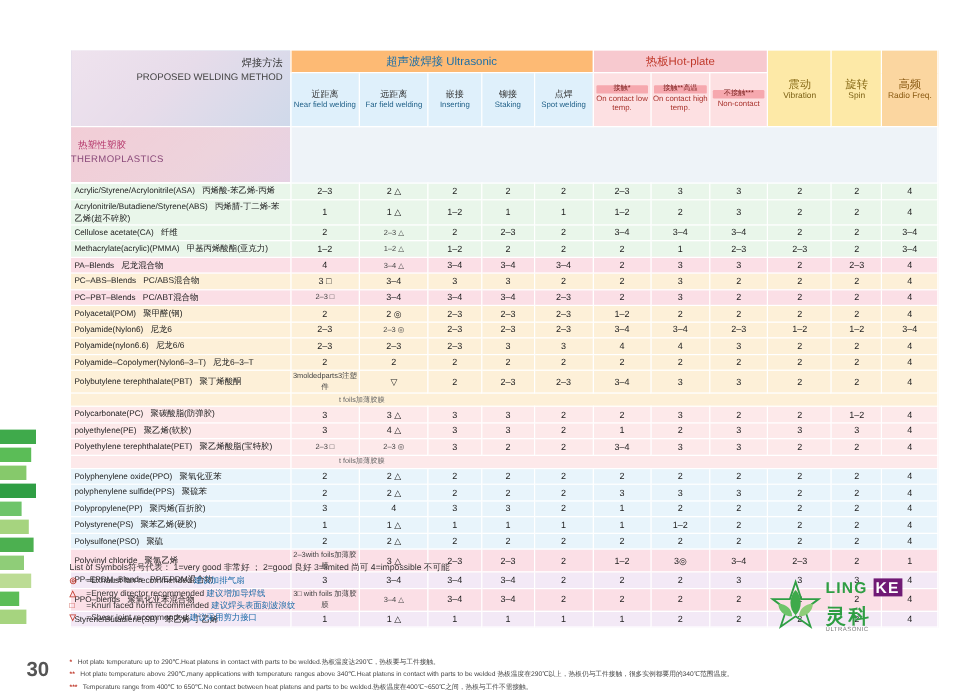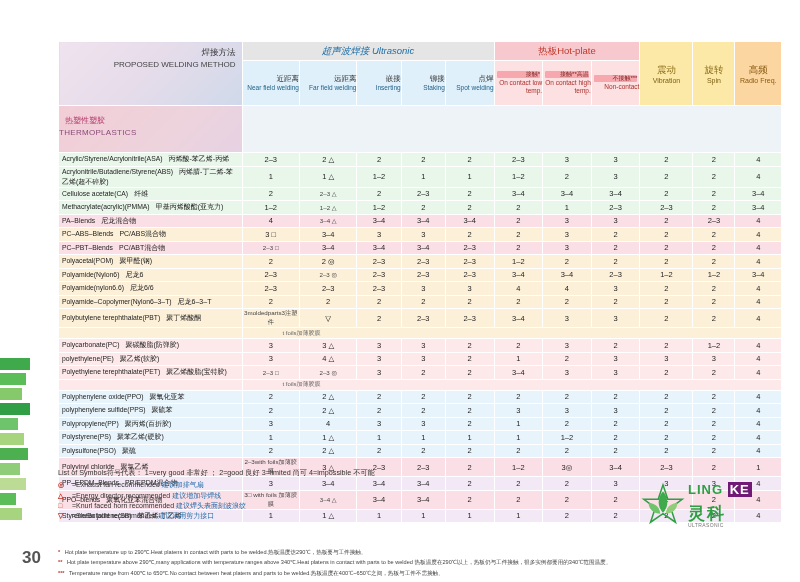--- a/index.html
+++ b/index.html
@@ -30,27 +30,27 @@
   .hdr-method .cn{position:absolute;right:6px;top:5px;font-size:8.5px;color:#333;}
   .hdr-method .en{position:absolute;right:6px;top:18px;font-size:8px;color:#444;}
   .hdr-thermo{
     background:linear-gradient(135deg,#f2cdd6 0%,#edd3dc 60%,#e6d2e4 100%);
     height:46px;position:relative;
   }
   .hdr-thermo .cn{position:absolute;left:6px;top:9px;font-size:8px;color:#b5396c;}
   .hdr-thermo .en{position:absolute;left:0;top:22px;font-size:8px;color:#8a4a7a;letter-spacing:.3px;}
 
   .grp{height:18px;text-align:center;font-size:9.5px;}
-  .grp-ultra{background:#e5e5e5;color:#1b6fa8;font-style:italic;}
+  .grp-ultra{background:#fdba74;color:#1b6fa8;}
   .grp-hot{background:#f7c9cf;color:#c0392b;}
   .grp-vib{background:#fde9a7;color:#8a6d1a;}
   .grp-spin{background:#fde9a7;color:#8a6d1a;}
   .grp-rf{background:#fbd6a0;color:#8a5a12;}
 
-  .sub{height:44px;text-align:right;font-size:6.5px;line-height:1.25;color:#1d5e86;background:#dff0fb;}
+  .sub{height:44px;text-align:center;font-size:6.5px;line-height:1.25;color:#1d5e86;background:#dff0fb;}
   .sub .cn{font-size:7.5px;color:#333;display:block;}
   .sub .en{display:block;color:#1d5e86;}
   .sub-hot{background:#fde0e2;color:#a8322c;}
   .sub-hot .en{color:#a8322c;}
   .sub-hot .tag{display:block;background:#f6a8ae;color:#7b2220;font-size:6px;margin:0 2px 1px;border-radius:1px;}
 
   .mat{font-size:6.8px;padding:0 3px;height:12.5px;}
   .mat .cn{font-size:7px;}
   .val{text-align:center;font-size:7.5px;height:12.5px;}
   .band0{background:#e9f6ea;}

